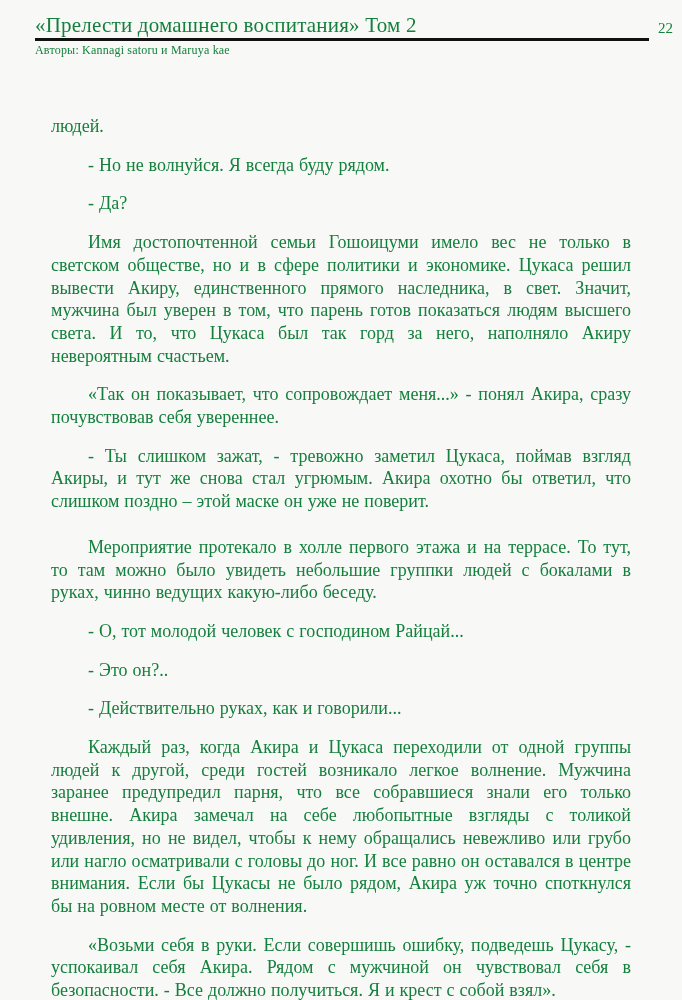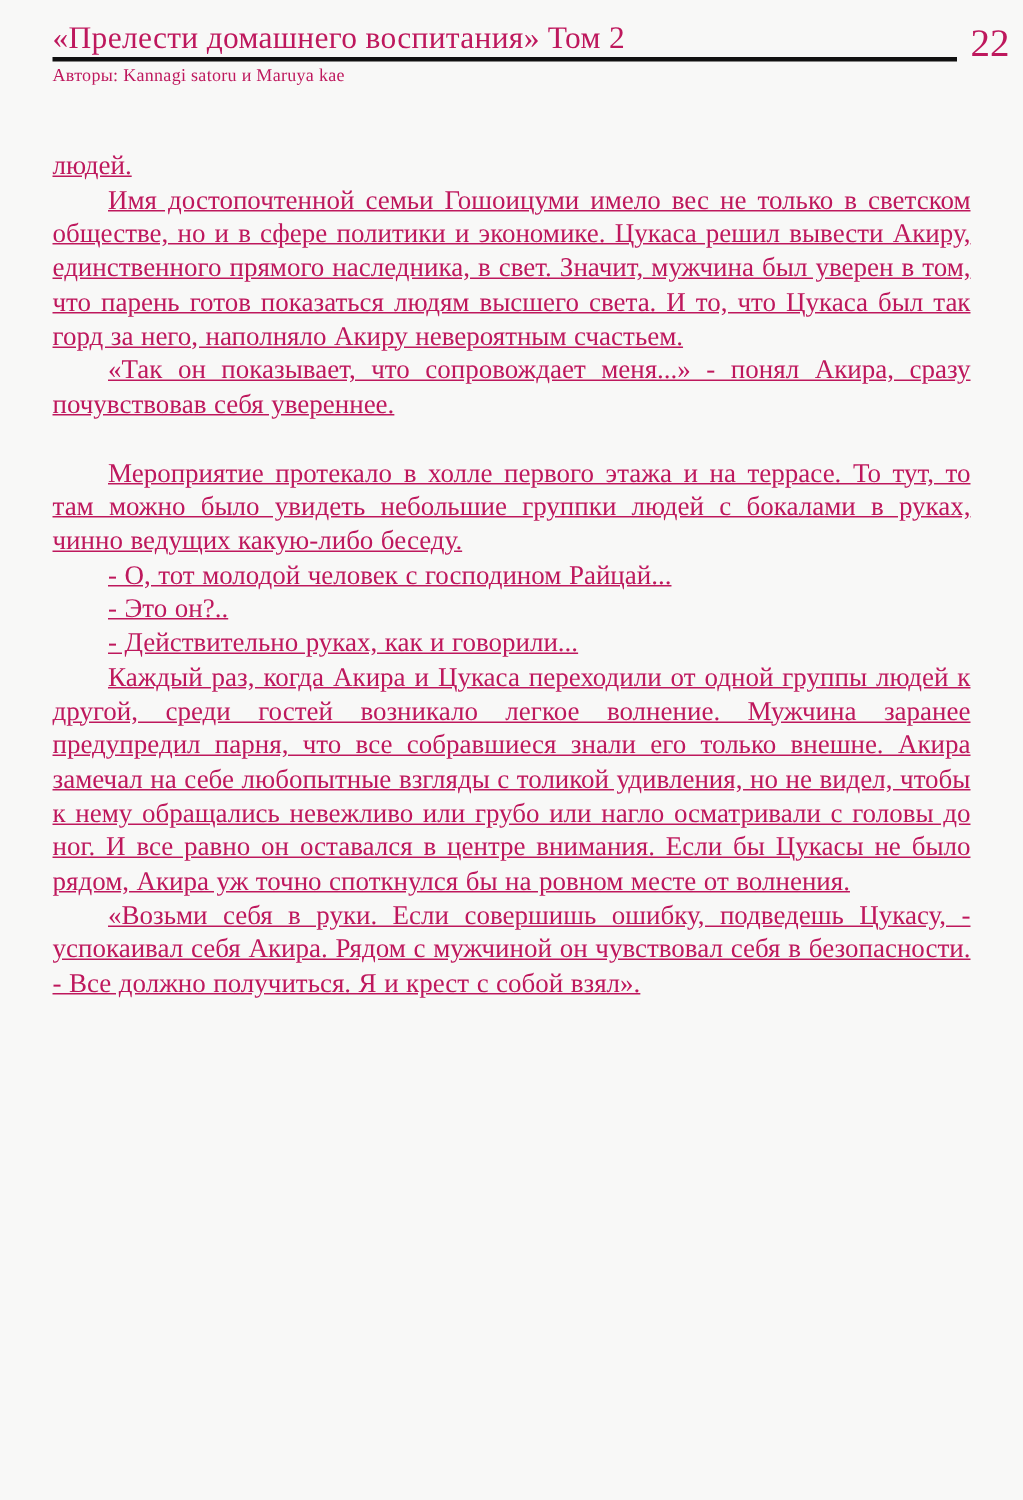--- a/index.html
+++ b/index.html
@@ -6,21 +6,21 @@
     margin: 0;
     padding: 0;
     background: #e9e9e9;
   }
   .page {
     position: relative;
     width: 682px;
     height: 1000px;
     margin: 0 auto;
     background: #f8f8f7;
-    color: #be185d;
+    color: #15803d;
     font-family: "Liberation Serif", "DejaVu Serif", serif;
     overflow: hidden;
     box-sizing: border-box;
   }
   .header {
     position: absolute;
     top: 13px;
     left: 35px;
     right: 9px;
   }
@@ -33,46 +33,45 @@
     border-bottom: 3px solid #111;
     padding-bottom: 0px;
   }
   .doc-title {
     font-size: 21px;
     line-height: 25px;
     white-space: nowrap;
     letter-spacing: 0.2px;
   }
   .page-num {
-    font-size: 26px;
+    font-size: 15px;
     line-height: 25px;
     margin-left: 9px;
     padding-bottom: 0px;
   }
   .authors {
     font-size: 12px;
     line-height: 17px;
     margin-top: 1px;
     letter-spacing: 0.2px;
   }
   .content {
     position: absolute;
     top: 99px;
     left: 35px;
     width: 612px;
     font-size: 18px;
     line-height: 22.7px;
     text-align: justify;
   }
   .content p {
-    margin: 0;
+    margin: 16px;
     padding: 0;
     text-indent: 37px;
     word-spacing: 0.5px;
-    text-decoration: underline;
   }
   .content p.no-indent {
     text-indent: 0;
   }
   .content p.gap-before {
     margin-top: 23px;
   }
 </style>
 </head>
 <body>
@@ -84,22 +83,25 @@
       <div class="title-wrap">
         <span class="doc-title">«Прелести домашнего воспитания» Том 2</span>
       </div>
       <span class="page-num">22</span>
     </div>
     <div class="authors">Авторы: Kannagi satoru и Maruya kae</div>
   </div>
 
   <div class="content">
     <p class="no-indent">людей.</p>
+    <p>- Но не волнуйся. Я всегда буду рядом.</p>
+    <p>- Да?</p>
     <p>Имя достопочтенной семьи Гошоицуми имело вес не только в светском обществе, но и в сфере политики и экономике. Цукаса решил вывести Акиру, единственного прямого наследника, в свет. Значит, мужчина был уверен в том, что парень готов показаться людям высшего света. И то, что Цукаса был так горд за него, наполняло Акиру невероятным счастьем.</p>
     <p>«Так он показывает, что сопровождает меня...» - понял Акира, сразу почувствовав себя увереннее.</p>
+    <p>- Ты слишком зажат, - тревожно заметил Цукаса, поймав взгляд Акиры, и тут же снова стал угрюмым. Акира охотно бы ответил, что слишком поздно – этой маске он уже не поверит.</p>
     <p class="gap-before">Мероприятие протекало в холле первого этажа и на террасе. То тут, то там можно было увидеть небольшие группки людей с бокалами в руках, чинно ведущих какую-либо беседу.</p>
     <p>- О, тот молодой человек с господином Райцай...</p>
     <p>- Это он?..</p>
     <p>- Действительно руках, как и говорили...</p>
     <p>Каждый раз, когда Акира и Цукаса переходили от одной группы людей к другой, среди гостей возникало легкое волнение. Мужчина заранее предупредил парня, что все собравшиеся знали его только внешне. Акира замечал на себе любопытные взгляды с толикой удивления, но не видел, чтобы к нему обращались невежливо или грубо или нагло осматривали с головы до ног. И все равно он оставался в центре внимания. Если бы Цукасы не было рядом, Акира уж точно споткнулся бы на ровном месте от волнения.</p>
     <p>«Возьми себя в руки. Если совершишь ошибку, подведешь Цукасу, - успокаивал себя Акира. Рядом с мужчиной он чувствовал себя в безопасности. - Все должно получиться. Я и крест с собой взял».</p>
   </div>
 
 </div>
 

